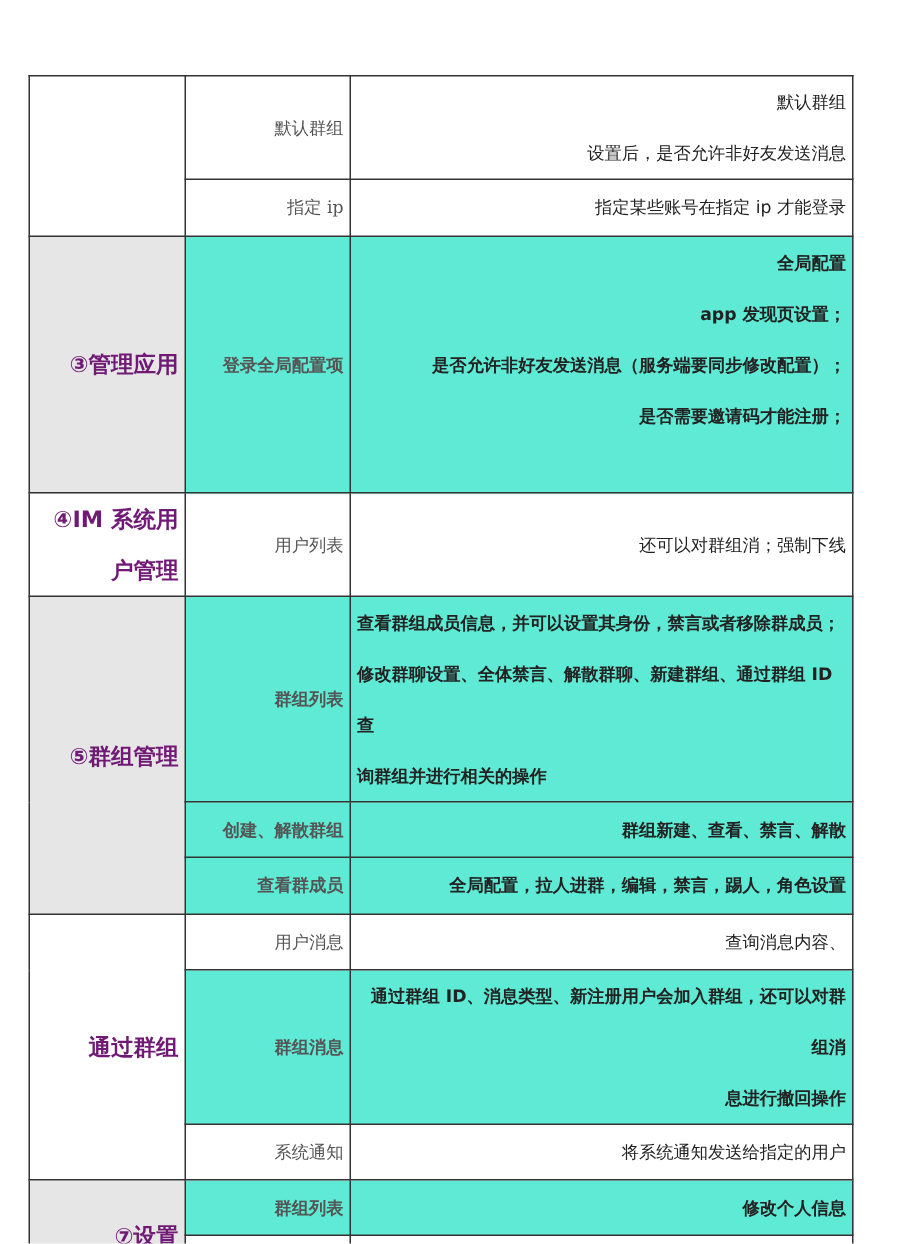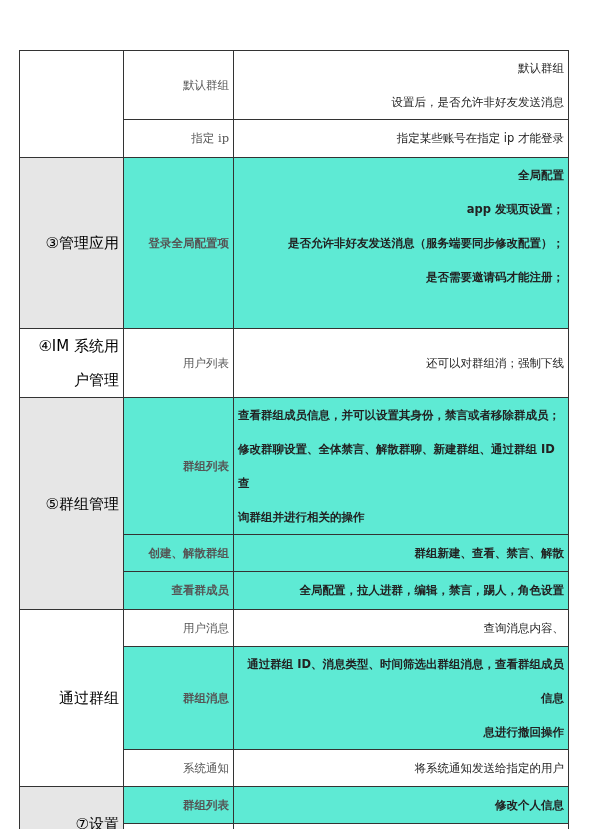--- a/index.html
+++ b/index.html
@@ -11,22 +11,22 @@
   }
   table.spec td {
     border: 1.3px solid #333;
     text-align: right; vertical-align: middle;
     padding: 0 4px; box-sizing: border-box;
   }
   col.c1 { width: 104px; }
   col.c2 { width: 110px; }
   col.c3 { width: 335px; }
   .cat {
-    font-family: "DejaVu Sans", sans-serif; font-weight: normal;
-    font-size: 15px; color: #000000; line-height: 34px;
+    font-family: "DejaVu Sans", sans-serif; font-weight: bold;
+    font-size: 15px; color: #701a75; line-height: 34px;
   }
   .sub {
     font-family: "DejaVu Serif", serif; font-size: 11.5px; color: #555;
   }
   .desc {
     font-family: "DejaVu Sans", sans-serif; font-size: 11.5px; color: #222;
   }
   .desc .line { display: block; line-height: 34px; }
   .desc.top { vertical-align: top; }
   .shade-cat { background: #e6e6e6; }
@@ -106,21 +106,21 @@
       <tr style="height:37px">
         <td class="cat" rowspan="3">通过群组</td>
         <td class="sub">用户消息</td>
         <td class="desc">
           <span>查询消息内容、</span>
         </td>
       </tr>
       <tr style="height:70px">
         <td class="sub shade">群组消息</td>
         <td class="desc shade">
-          <span class="line">通过群组 ID、消息类型、时间筛选出群组消息，查看群组成员信息</span>
+          <span class="line">通过群组 ID、消息类型、新注册用户会加入群组，还可以对群组消</span>
           <span class="line">息进行撤回操作</span>
         </td>
       </tr>
       <tr style="height:37px">
         <td class="sub">系统通知</td>
         <td class="desc">
           <span>将系统通知发送给指定的用户</span>
         </td>
       </tr>
 

